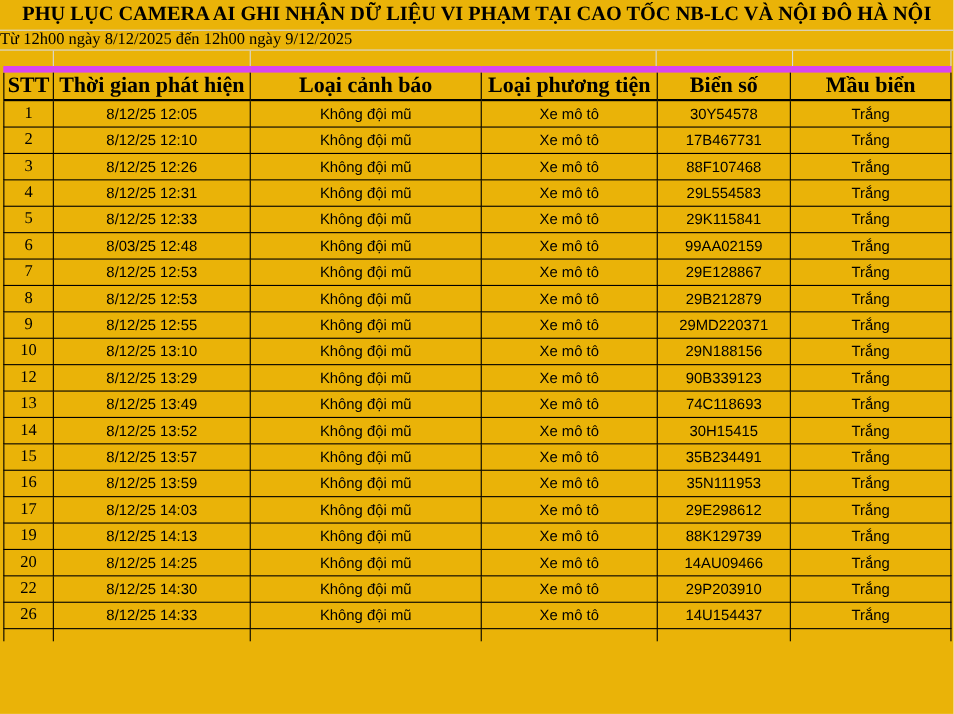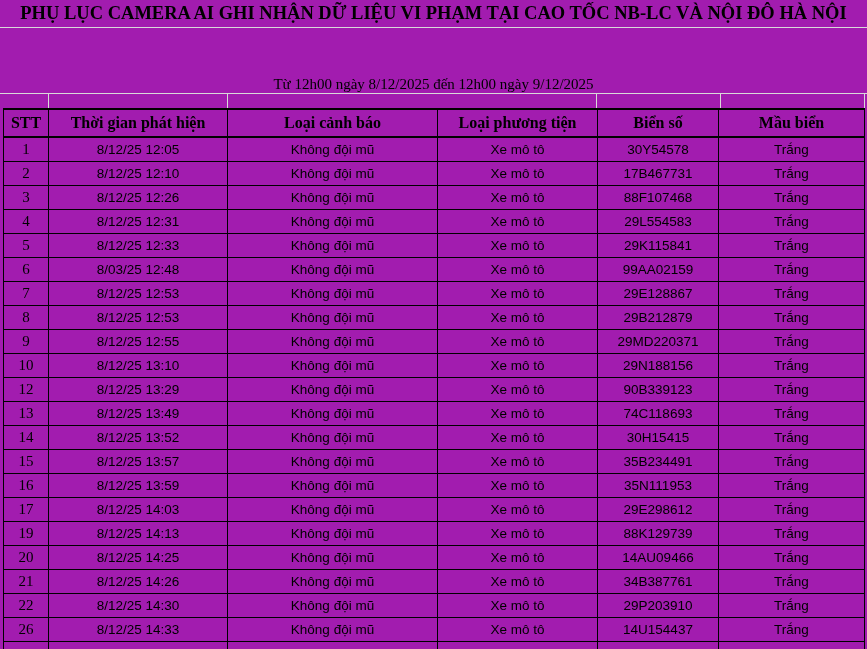--- a/index.html
+++ b/index.html
@@ -1,43 +1,42 @@
 <!DOCTYPE html>
 <html><head>
 <meta charset="utf-8">
 <style>
   * { margin: 0; padding: 0; box-sizing: border-box; }
   html, body { background: #ffffff; }
   .page {
     position: relative;
     width: 867px;
     height: 649px;
-    background: #a21caf;
+    background: #eab308;
     overflow: hidden;
     color: #000000;
   }
   .doc-title {
     height: 28px;
     line-height: 27px;
     text-align: center;
     font-family: "Liberation Serif", "DejaVu Serif", serif;
     font-weight: bold;
     font-size: 18.5px;
     border-bottom: 1px solid #d9d9d9;
     white-space: nowrap;
   }
   .doc-subtitle {
     height: 18px;
     line-height: 17px;
-    text-align: center;
+    text-align: left;
     font-family: "Liberation Serif", "DejaVu Serif", serif;
     font-size: 15px;
     border-bottom: 1px solid #d9d9d9;
     white-space: nowrap;
-    margin-top: 48px;
   }
   .spacer-row {
     position: relative;
     height: 14px;
   }
   .spacer-row .gridline {
     position: absolute;
     top: 0; bottom: 0;
     width: 1px;
     background: #d9d9d9;
@@ -52,23 +51,23 @@
   table.violations td, table.violations th {
     border: 1px solid #000;
     text-align: center;
     vertical-align: middle;
     overflow: hidden;
     white-space: nowrap;
   }
   table.violations thead th {
     font-family: "Liberation Serif", "DejaVu Serif", serif;
     font-weight: bold;
-    font-size: 16px;
+    font-size: 20px;
     height: 28px;
-    border-top: 1px solid #d946ef;
+    border-top: 6px solid #d946ef;
     border-bottom: 2px solid #000;
   }
   table.violations tbody td {
     font-family: "Liberation Sans", "DejaVu Sans", sans-serif;
     font-size: 13.5px;
     height: 24px;
   }
   table.violations tbody td.stt-cell {
     font-family: "Liberation Serif", "DejaVu Serif", serif;
     font-size: 15px;
@@ -259,28 +258,20 @@
     </tr>
         <tr>
       <td class="stt-cell">20</td>
       <td>8/12/25 14:25</td>
       <td>Không đội mũ</td>
       <td>Xe mô tô</td>
       <td>14AU09466</td>
       <td>Trắng</td>
     </tr>
         <tr>
-      <td class="stt-cell">21</td>
-      <td>8/12/25 14:26</td>
-      <td>Không đội mũ</td>
-      <td>Xe mô tô</td>
-      <td>34B387761</td>
-      <td>Trắng</td>
-    </tr>
-        <tr>
       <td class="stt-cell">22</td>
       <td>8/12/25 14:30</td>
       <td>Không đội mũ</td>
       <td>Xe mô tô</td>
       <td>29P203910</td>
       <td>Trắng</td>
     </tr>
         <tr>
       <td class="stt-cell">26</td>
       <td>8/12/25 14:33</td>

